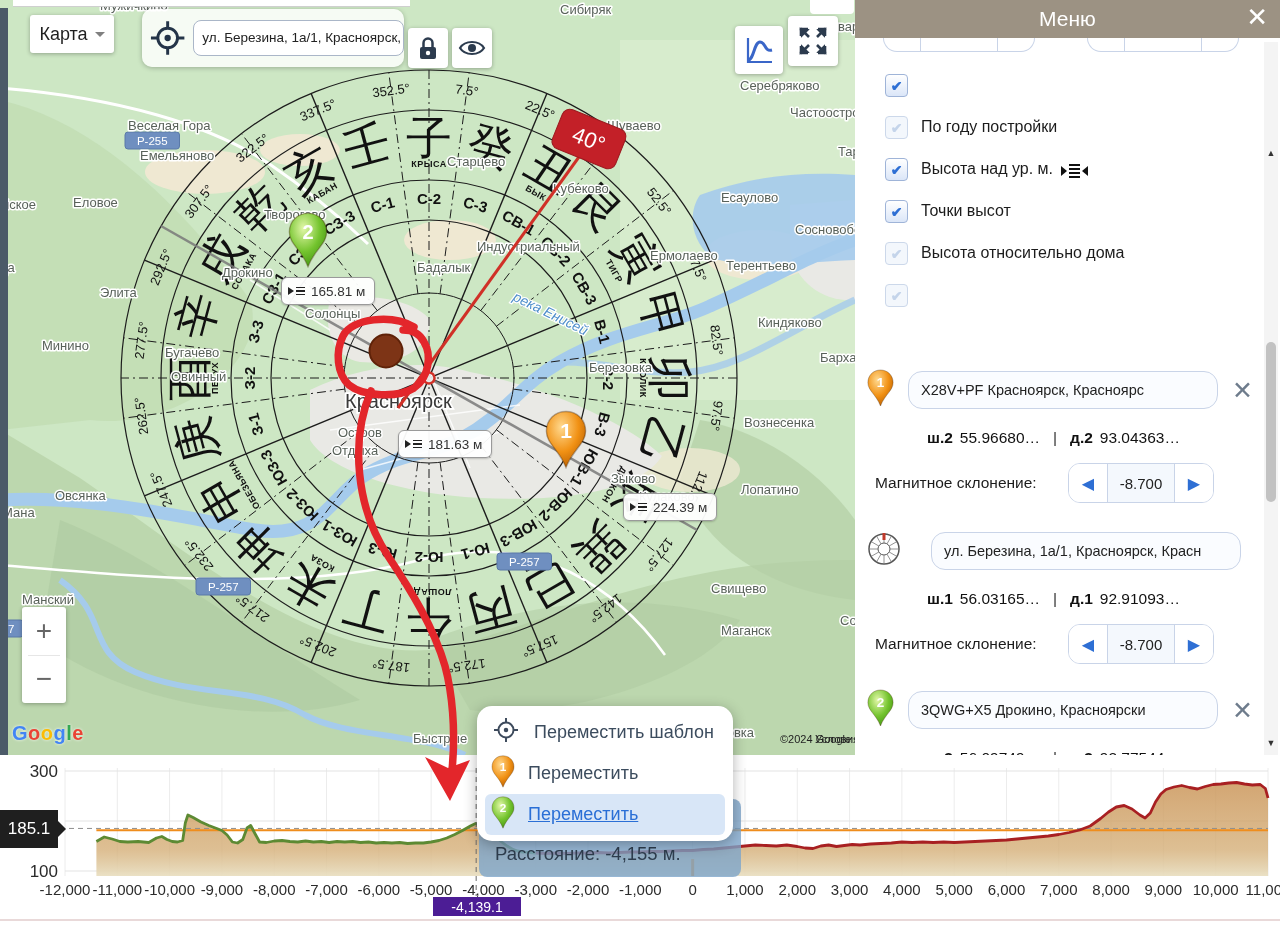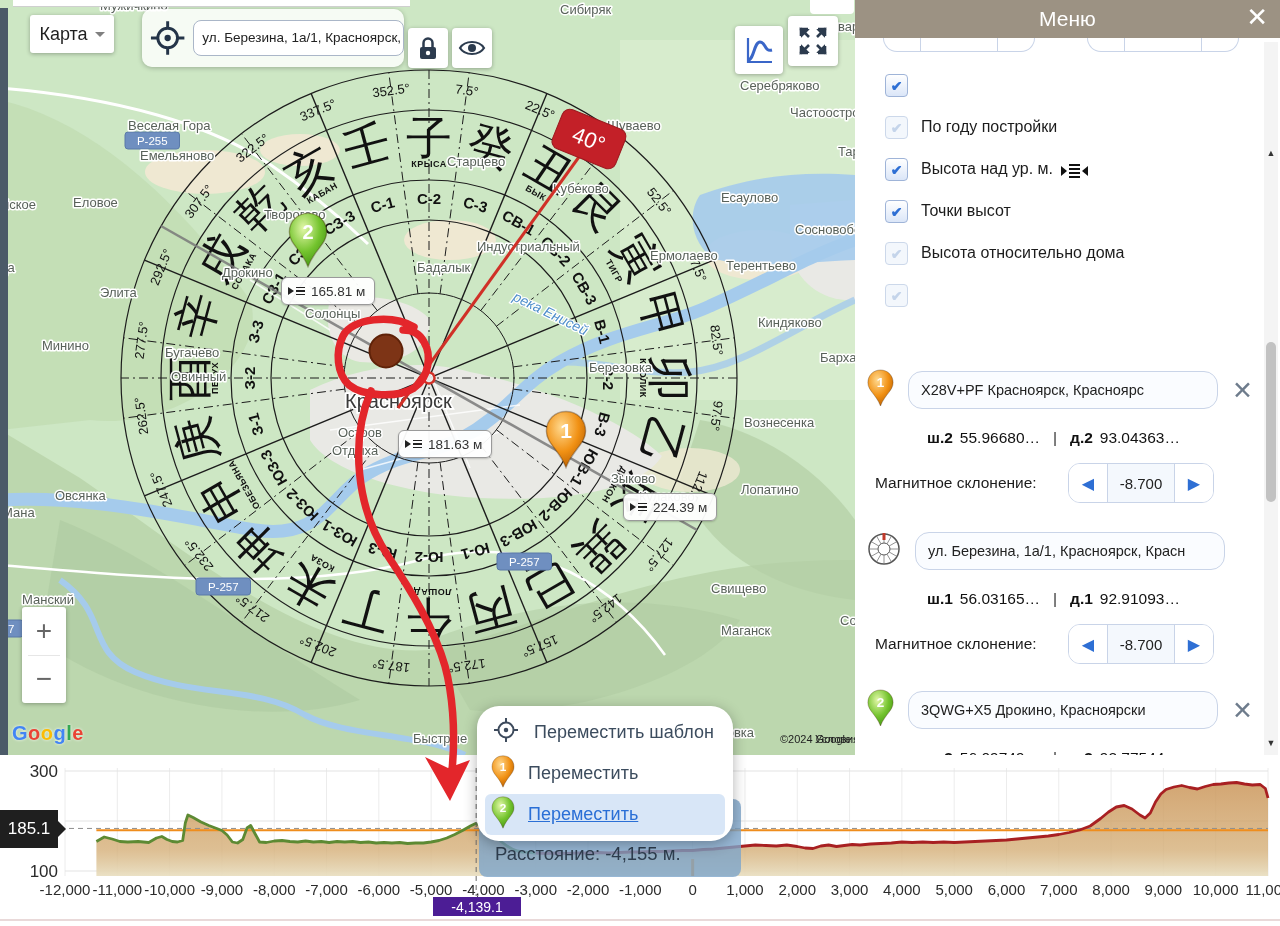--- a/index.html
+++ b/index.html
@@ -83,21 +83,21 @@
         display:flex;align-items:center;justify-content:center;z-index:8;}
   .ytip:after{content:"";position:absolute;right:-8px;top:11px;border:8px solid transparent;border-left-color:#1f1f1f;border-right:none;}
   .xtip{position:absolute;left:433px;top:897px;width:88px;height:19px;background:#4c1d95;color:#fff;font-size:14px;
         display:flex;align-items:center;justify-content:center;z-index:8;}
   .btip{position:absolute;left:479px;top:799px;width:262px;height:78px;background:rgba(125,165,203,.8);
         border-radius:8px;z-index:9;}
   .btip .l1{position:absolute;left:128px;top:12px;font-size:17px;color:rgba(60,80,100,.5);}
   .btip .l2{position:absolute;left:16px;top:44px;font-size:18.5px;color:#2e3d4e;}
 
   
-  .cmenu{position:absolute;left:477px;top:706px;width:240px;background:#fff;border-radius:22px;
+  .cmenu{position:absolute;left:477px;top:706px;width:240px;background:#fff;border-radius:15px;
          box-shadow:0 3px 14px rgba(0,0,0,.3);padding:6px 8px;z-index:40;}
   .cmi{display:flex;align-items:center;gap:13px;height:41px;padding:0 6px;font-size:18px;color:#3c4c5e;cursor:pointer;border-radius:6px;}
   .cmi.hl{background:#d8e6f7;}
   .cmi a{color:#2a6fd6;text-decoration:underline;}
 
   .overlay-red{position:absolute;left:0;top:0;width:1280px;height:926px;pointer-events:none;z-index:50;}
   svg text{user-select:none;}
 </style>
 </head>
 <body>
@@ -504,21 +504,21 @@
             <span>93.04363…</span>
           </div>
           <div class="mag-row">
             <span class="mlabel">Магнитное склонение:</span>
       <span class="stepper">
               <span class="sbtn">◀</span>
               <span class="sval">-8.700</span>
               <span class="sbtn">▶</span>
             </span>
           </div>
-          <div class="pt-row" style="margin-top: 26px;">
+          <div class="pt-row" style="margin-top: 26px; gap: 16px;">
             <span><svg width="34" height="34" viewBox="0 0 34 34">
     <circle cx="17" cy="17" r="15" fill="#fff" stroke="#555" stroke-width="1.5"></circle>
     <circle cx="17" cy="17" r="6" fill="none" stroke="#555"></circle>
     <line x1="17" y1="11" x2="17" y2="2" stroke="#777" stroke-width=".8"></line>
                 <line x1="20" y1="11.803847577293368" x2="24.5" y2="4.00961894323342" stroke="#777" stroke-width=".8"></line>
                 <line x1="22.196152422706632" y1="14" x2="29.99038105676658" y2="9.499999999999998" stroke="#777" stroke-width=".8"></line>
                 <line x1="23" y1="17" x2="32" y2="17" stroke="#777" stroke-width=".8"></line>
                 <line x1="22.196152422706632" y1="20" x2="29.99038105676658" y2="24.499999999999996" stroke="#777" stroke-width=".8"></line>
                 <line x1="20" y1="22.196152422706632" x2="24.5" y2="29.99038105676658" stroke="#777" stroke-width=".8"></line>
                 <line x1="17" y1="23" x2="17.000000000000004" y2="32" stroke="#777" stroke-width=".8"></line>

